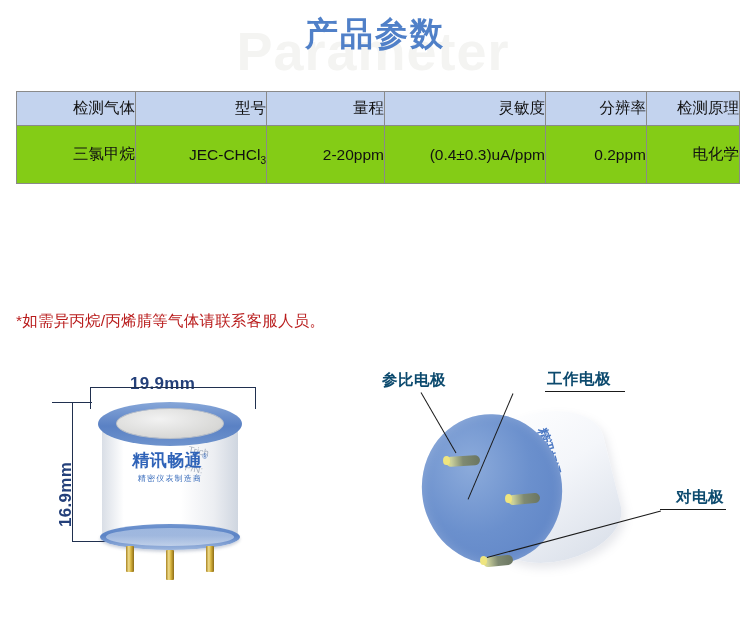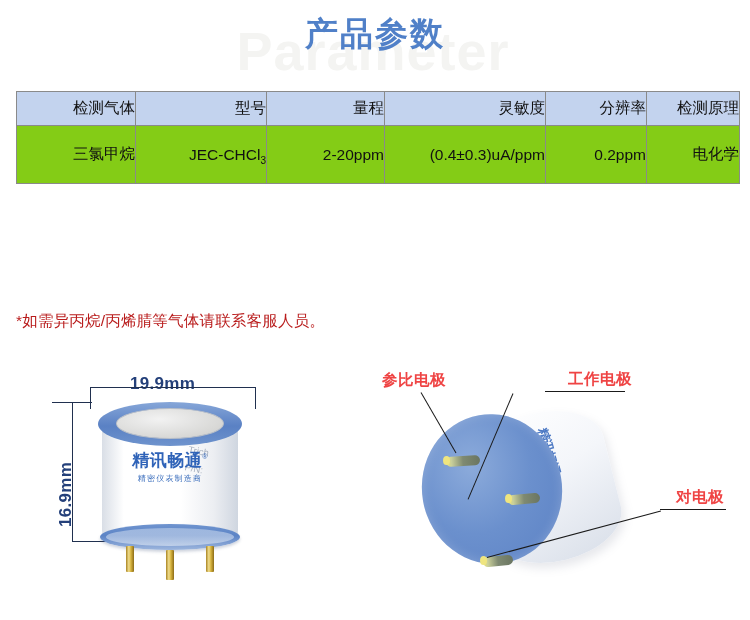--- a/index.html
+++ b/index.html
@@ -298,21 +298,21 @@
     position: absolute;
     width: 7px;
     height: 9px;
     border-radius: 50%;
     background: #efe57f;
   }
 
   
   .callout {
     position: absolute;
-    color: #ef4444;
+    color: #0c4a6e;
     font-size: 15.5px;
     font-weight: bold;
     letter-spacing: 0.5px;
     white-space: nowrap;
   }
   .leader {
     position: absolute;
     background: #1a1a1a;
     height: 1px;
     transform-origin: left center;
@@ -396,20 +396,20 @@
     <div class="sr-pin" style="left:90px; top:94px; width:32px; transform:rotate(-5deg);"></div>
     <div class="sr-pin-tip" style="left:87px; top:94px;"></div>
 
     <div class="sr-pin" style="left:65px; top:156px; width:30px; transform:rotate(-6deg);"></div>
     <div class="sr-pin-tip" style="left:62px; top:156px;"></div>
   </div>
 
   <div class="callout" style="left:382px; top:25px;">参比电极</div>
   <div class="leader" style="left:421px; top:47px; width:70px; transform:rotate(60deg);"></div>
 
-  <div class="callout" style="left:547px; top:24px;margin-left:21px;">工作电极</div>
+  <div class="callout" style="left:547px; top:24px;">工作电极</div>
   <div class="leader" style="left:545px; top:46px; width:80px;"></div>
   <div class="leader" style="left:513px; top:48px; width:115px; transform:rotate(113deg);"></div>
 
   <div class="callout" style="left:676px; top:142px;">对电极</div>
   <div class="leader" style="left:660px; top:164px; width:66px;"></div>
   <div class="leader" style="left:487px; top:212px; width:180px; transform:rotate(-15deg);"></div>
 </div>
 
 </body></html>

